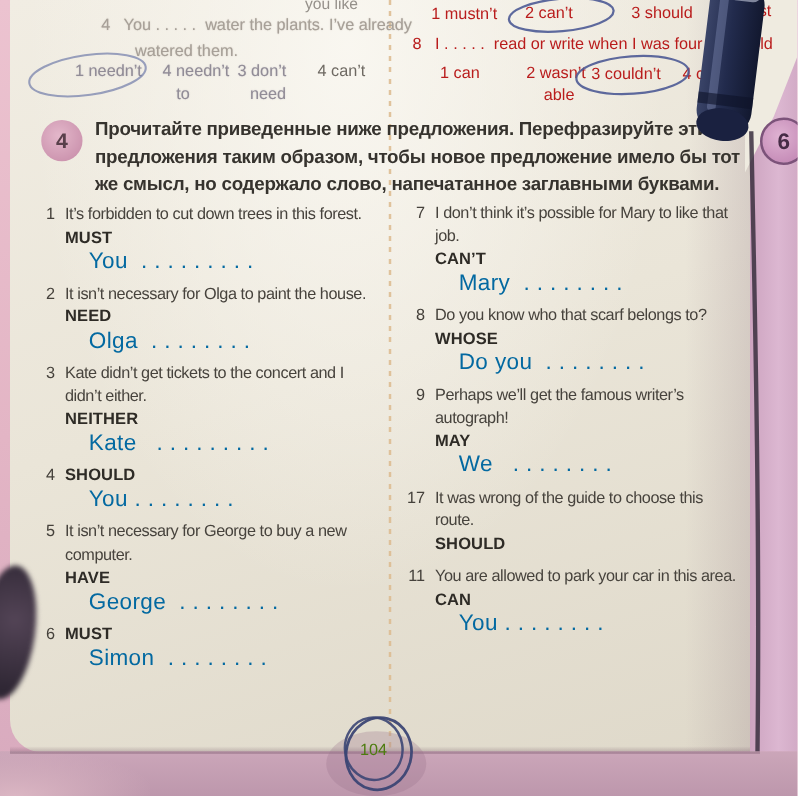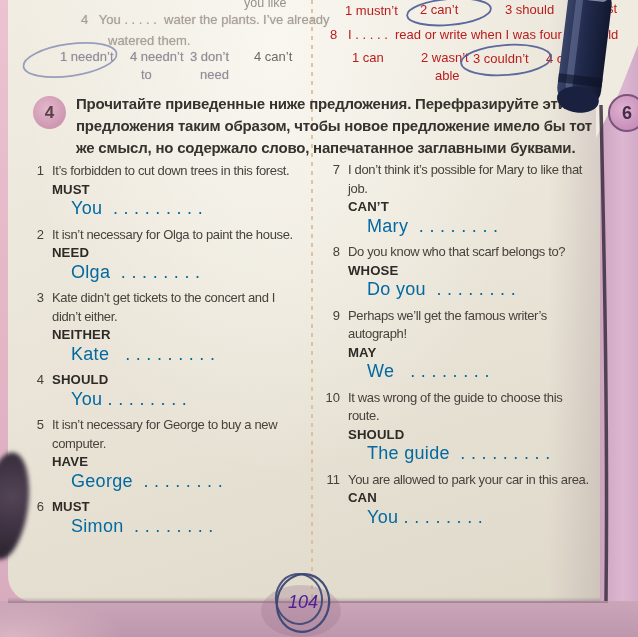--- a/index.html
+++ b/index.html
@@ -65,21 +65,21 @@
   #col-left{left:28px;top:162px;width:282px;}
   #col-right{left:320px;top:161px;width:296px;}
   .item{display:flex;gap:8px;margin-bottom:8px;}
   .inum{flex:none;width:16px;text-align:right;font-size:13px;color:#45413b;line-height:18.5px;}
   #col-right .inum{width:20px;}
   .sent{white-space:pre;font-size:13px;letter-spacing:-0.35px;color:#47433d;line-height:18.5px;}
   .kw{font-weight:bold;font-size:13.2px;color:#2e2b26;line-height:18.5px;letter-spacing:.1px;}
   .ans{font-size:18px;color:#0369a1;line-height:18.5px;letter-spacing:.3px;white-space:pre;margin-left:19px;}
 
   
-  #page-num{position:absolute;left:288px;top:592px;z-index:6;font-size:18px;color:#4c1d95;font-style:italic;}
+  #page-num{position:absolute;left:288px;top:592px;z-index:6;font-size:13px;color:#4d7c0f;}
 
   
   #ink{position:absolute;inset:0;width:638px;height:637px;z-index:5;pointer-events:none;}
 </style>
 </head>
 <body>
 
 <div id="stage">
 
   <div id="page"></div>
@@ -191,26 +191,25 @@
     <div class="item">
       <div class="inum">9</div>
       <div class="ibody">
         <div class="sent">Perhaps we’ll get the famous writer’s
 autograph!</div>
         <div class="kw">MAY</div>
         <div class="ans">We   . . . . . . . .</div>
       </div>
     </div>
     <div class="item">
-      <div class="inum">10</div>
+      <div class="inum">17</div>
       <div class="ibody">
         <div class="sent">It was wrong of the guide to choose this
 route.</div>
         <div class="kw">SHOULD</div>
-        <div class="ans">The guide  . . . . . . . . .</div>
       </div>
     </div>
     <div class="item">
       <div class="inum">11</div>
       <div class="ibody">
         <div class="sent">You are allowed to park your car in this area.</div>
         <div class="kw">CAN</div>
         <div class="ans">You . . . . . . . .</div>
       </div>
     </div>

